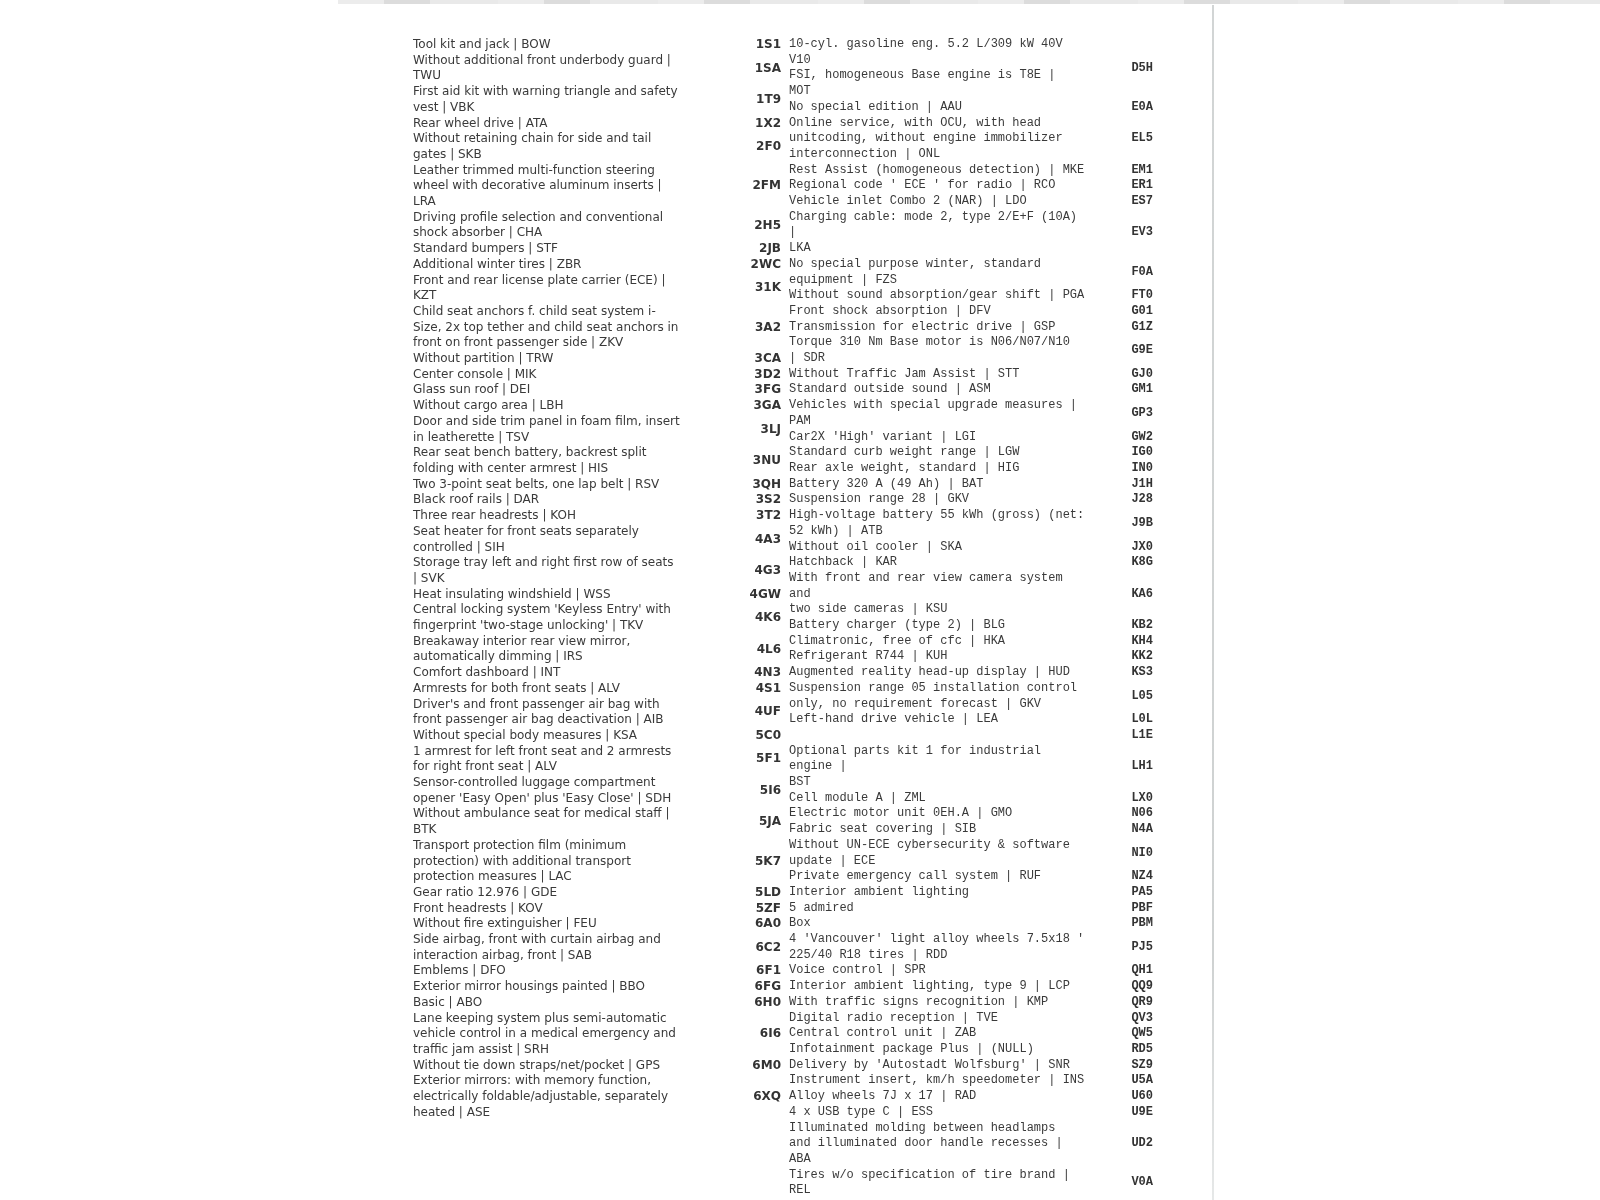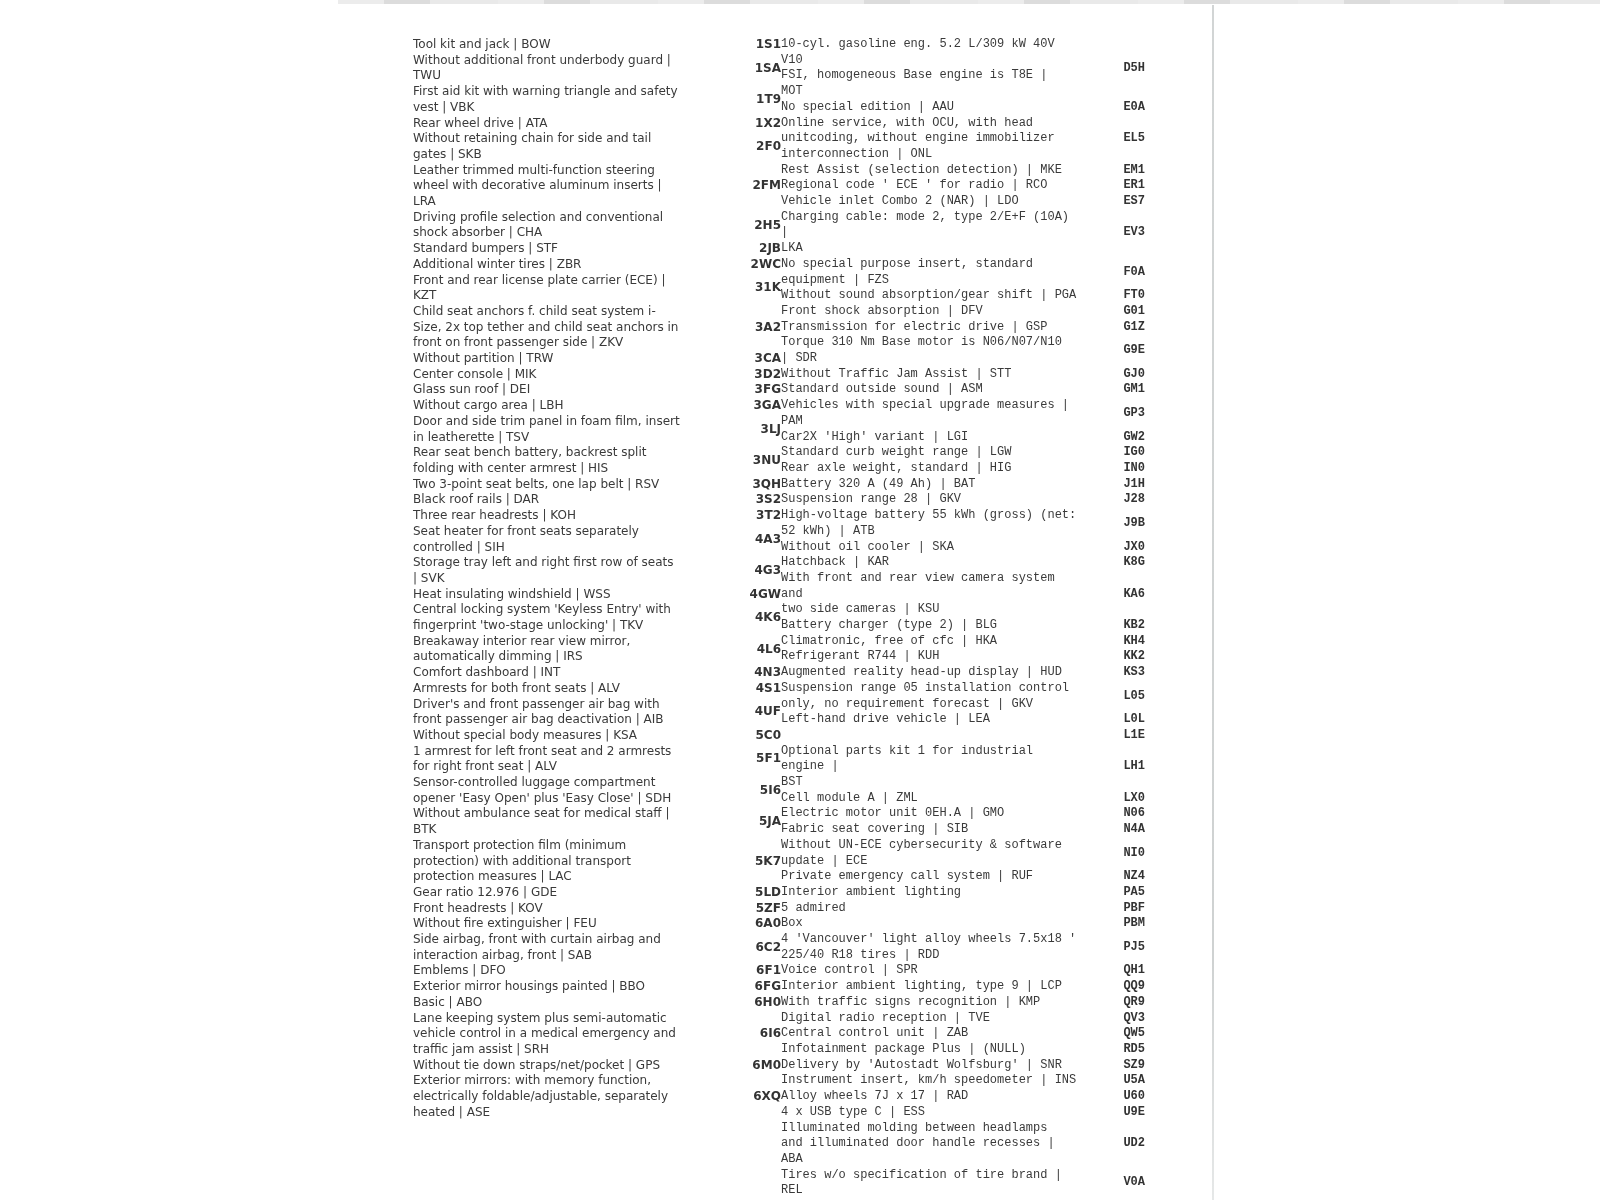--- a/index.html
+++ b/index.html
@@ -15,21 +15,21 @@
   }
   .edge-line{
     position:absolute;left:1212px;top:5px;width:2px;height:1195px;
     background:linear-gradient(var(--page-edge-line,#d2d5d5) 0%, #cfd2d2 80%, #e6e8e8 100%);
   }
   .content{
     position:absolute;left:413px;top:37px;
     display:flex;align-items:flex-start;
   }
   .pair-col{display:flex;flex-direction:column;}
-  .pair-col.left{width:368px;margin-right:0;}
+  .pair-col.left{width:368px;margin-right:8px;}
   .pair-col.right{width:364px;font-family:Liberation Mono, monospace;}
   .entry{display:flex;align-items:stretch;}
   .desc{
     width:302px;
     font-size:12px;line-height:15.7px;
     white-space:pre-line;
     color:var(--text,#3a3a3a);
   }
   .code{
     flex:1;
@@ -256,38 +256,38 @@
     <div class="desc">No special edition | AAU</div>
     <div class="code">E0A</div>
   </div>
       <div class="entry">
     <div class="desc">Online service, with OCU, with head
 unitcoding, without engine immobilizer
 interconnection | ONL</div>
     <div class="code">EL5</div>
   </div>
       <div class="entry">
-    <div class="desc">Rest Assist (selection detection) | MKE</div>
+    <div class="desc">Rest Assist (homogeneous detection) | MKE</div>
     <div class="code">EM1</div>
   </div>
       <div class="entry">
     <div class="desc">Regional code ' ECE ' for radio | RCO</div>
     <div class="code">ER1</div>
   </div>
       <div class="entry">
     <div class="desc">Vehicle inlet Combo 2 (NAR) | LDO</div>
     <div class="code">ES7</div>
   </div>
       <div class="entry">
     <div class="desc">Charging cable: mode 2, type 2/E+F (10A) |
 LKA</div>
     <div class="code">EV3</div>
   </div>
       <div class="entry">
-    <div class="desc">No special purpose insert, standard
+    <div class="desc">No special purpose winter, standard
 equipment | FZS</div>
     <div class="code">F0A</div>
   </div>
       <div class="entry">
     <div class="desc">Without sound absorption/gear shift | PGA</div>
     <div class="code">FT0</div>
   </div>
       <div class="entry">
     <div class="desc">Front shock absorption | DFV</div>
     <div class="code">G01</div>

